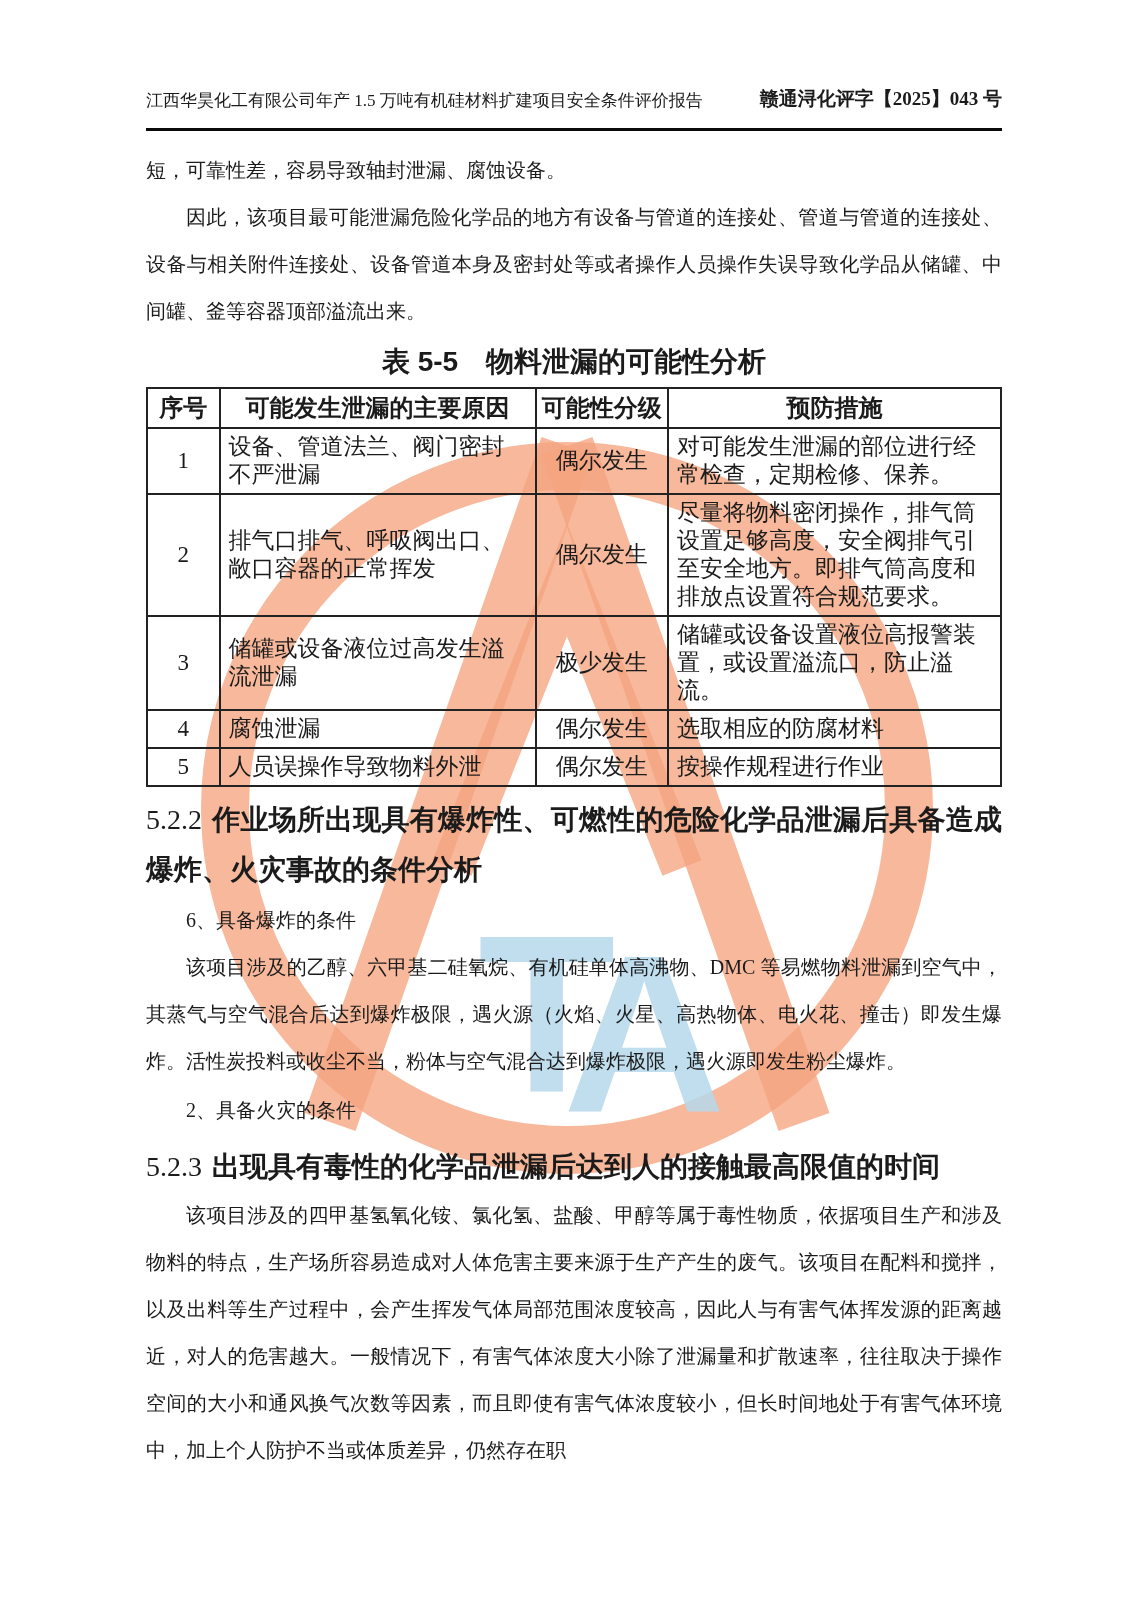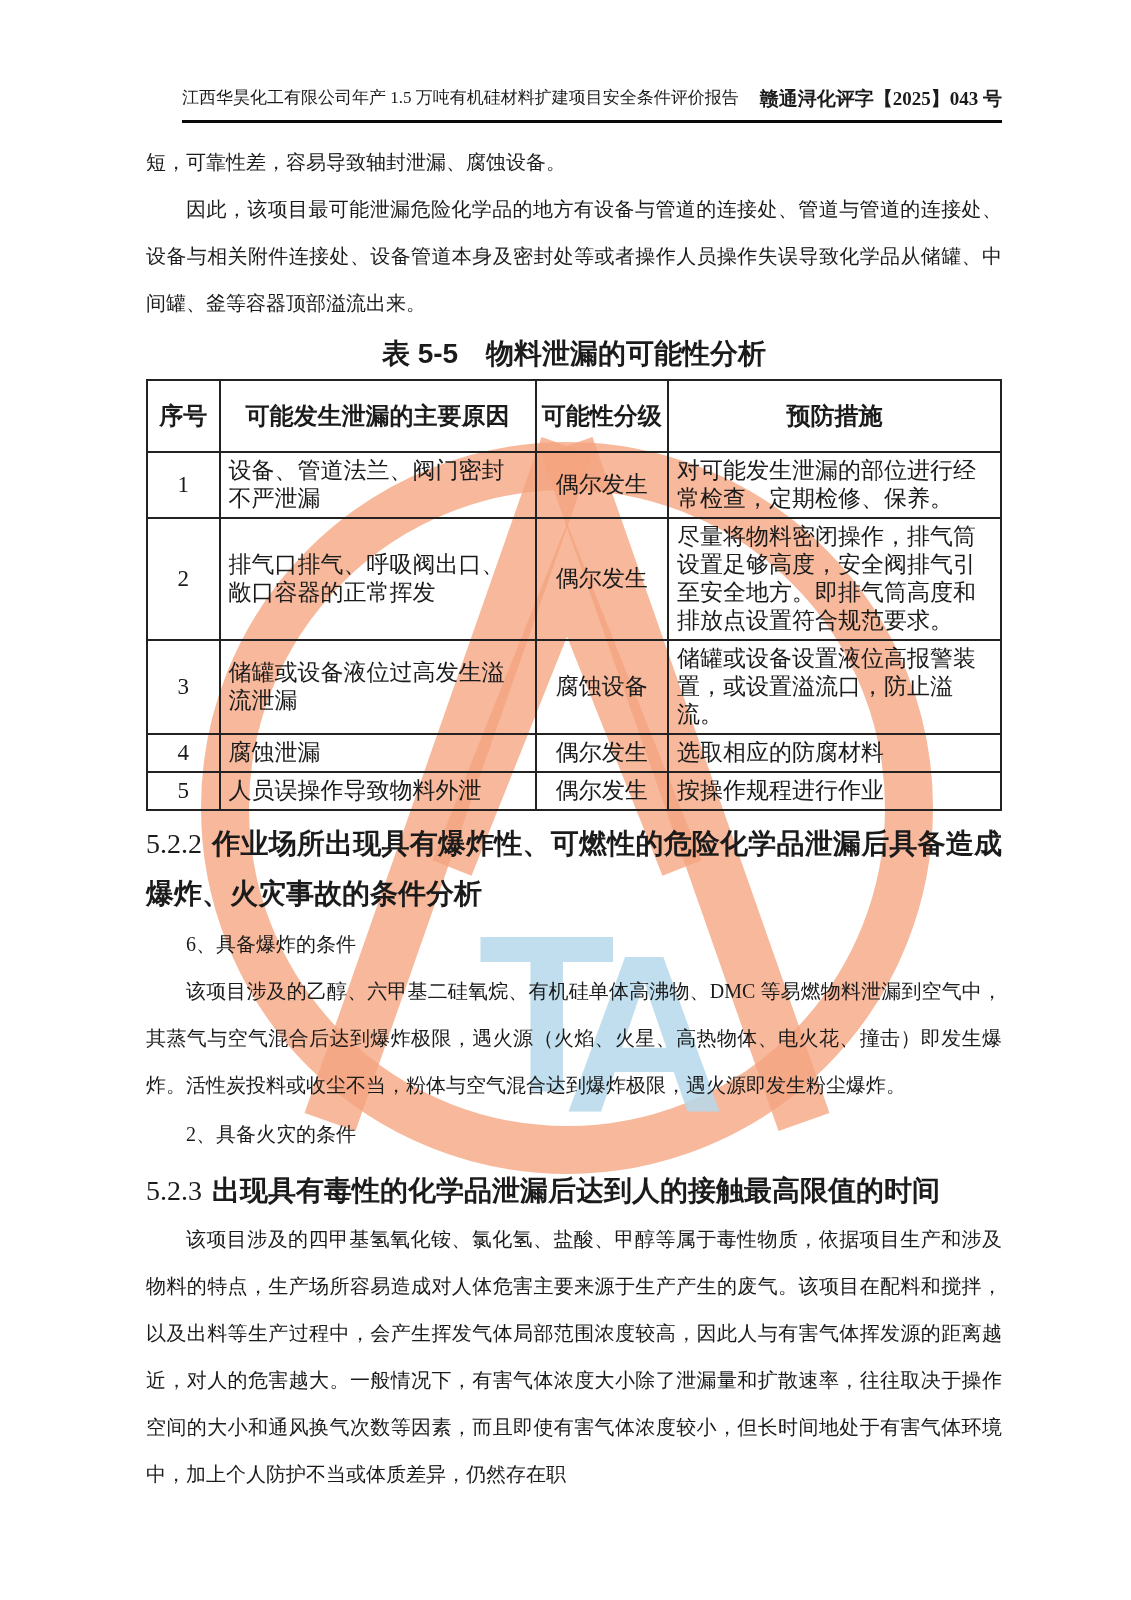--- a/index.html
+++ b/index.html
@@ -21,44 +21,43 @@
     font-family:"Liberation Sans", sans-serif;
     font-size:78px; letter-spacing:2px;
     color:rgba(200,200,200,0.18);
     -webkit-text-stroke:2px rgba(168,168,168,0.55);
   }
   
   .content {
     position:absolute; left:146px; top:86px; width:856px; z-index:1;
   }
   .hdr {
-    display:flex; justify-content:space-between; 
+    display:flex; justify-content:space-between; align-items:flex-end;
     border-bottom:3px solid #0a0a0a;
-    padding-bottom:8px;
+    padding-bottom:16px;
     margin-bottom:16px;
-    margin-left:36px;
   }
   .hdr-left  { font-size:17px; }
   .hdr-right { font-size:19px; font-weight:bold; white-space:nowrap; }
   .body-text { font-size:20px; line-height:47px; text-align:justify; }
   .indent { text-indent:2em; }
   .tbl-title {
     text-align:center;
     font-family:"Liberation Sans", sans-serif;
     font-weight:bold; font-size:28px;
     margin:8px 0 6px 0;
   }
   table.leak {
     width:100%; border-collapse:collapse;
     font-size:23px; line-height:28px;
   }
   table.leak th, table.leak td { border:2px solid #222; padding:4px 8px; vertical-align:middle; }
   table.leak th {
     font-family:"Liberation Sans", sans-serif;
-    font-weight:bold; text-align:center; font-size:24px; padding:21px 4px;
+    font-weight:bold; text-align:center; font-size:24px; padding:5px 4px;
     background:transparent;
   }
   td.c-num, td.c-grade { text-align:center; }
   col.w-num   { width:8.5%; }
   col.w-cause { width:37%; }
   col.w-grade { width:15.5%; }
   col.w-meas  { width:39%; }
   .sec-heading {
     font-size:28px; line-height:50px; text-align:justify;
     margin-top:8px;
@@ -125,21 +124,21 @@
         </tr>
         <tr>
           <td class="c-num">2</td>
           <td>排气口排气、呼吸阀出口、敞口容器的正常挥发</td>
           <td class="c-grade">偶尔发生</td>
           <td>尽量将物料密闭操作，排气筒设置足够高度，安全阀排气引至安全地方。即排气筒高度和排放点设置符合规范要求。</td>
         </tr>
         <tr>
           <td class="c-num">3</td>
           <td>储罐或设备液位过高发生溢流泄漏</td>
-          <td class="c-grade">腐蚀设备</td>
+          <td class="c-grade">极少发生</td>
           <td>储罐或设备设置液位高报警装置，或设置溢流口，防止溢流。</td>
         </tr>
         <tr>
           <td class="c-num">4</td>
           <td>腐蚀泄漏</td>
           <td class="c-grade">偶尔发生</td>
           <td>选取相应的防腐材料</td>
         </tr>
         <tr>
           <td class="c-num">5</td>

